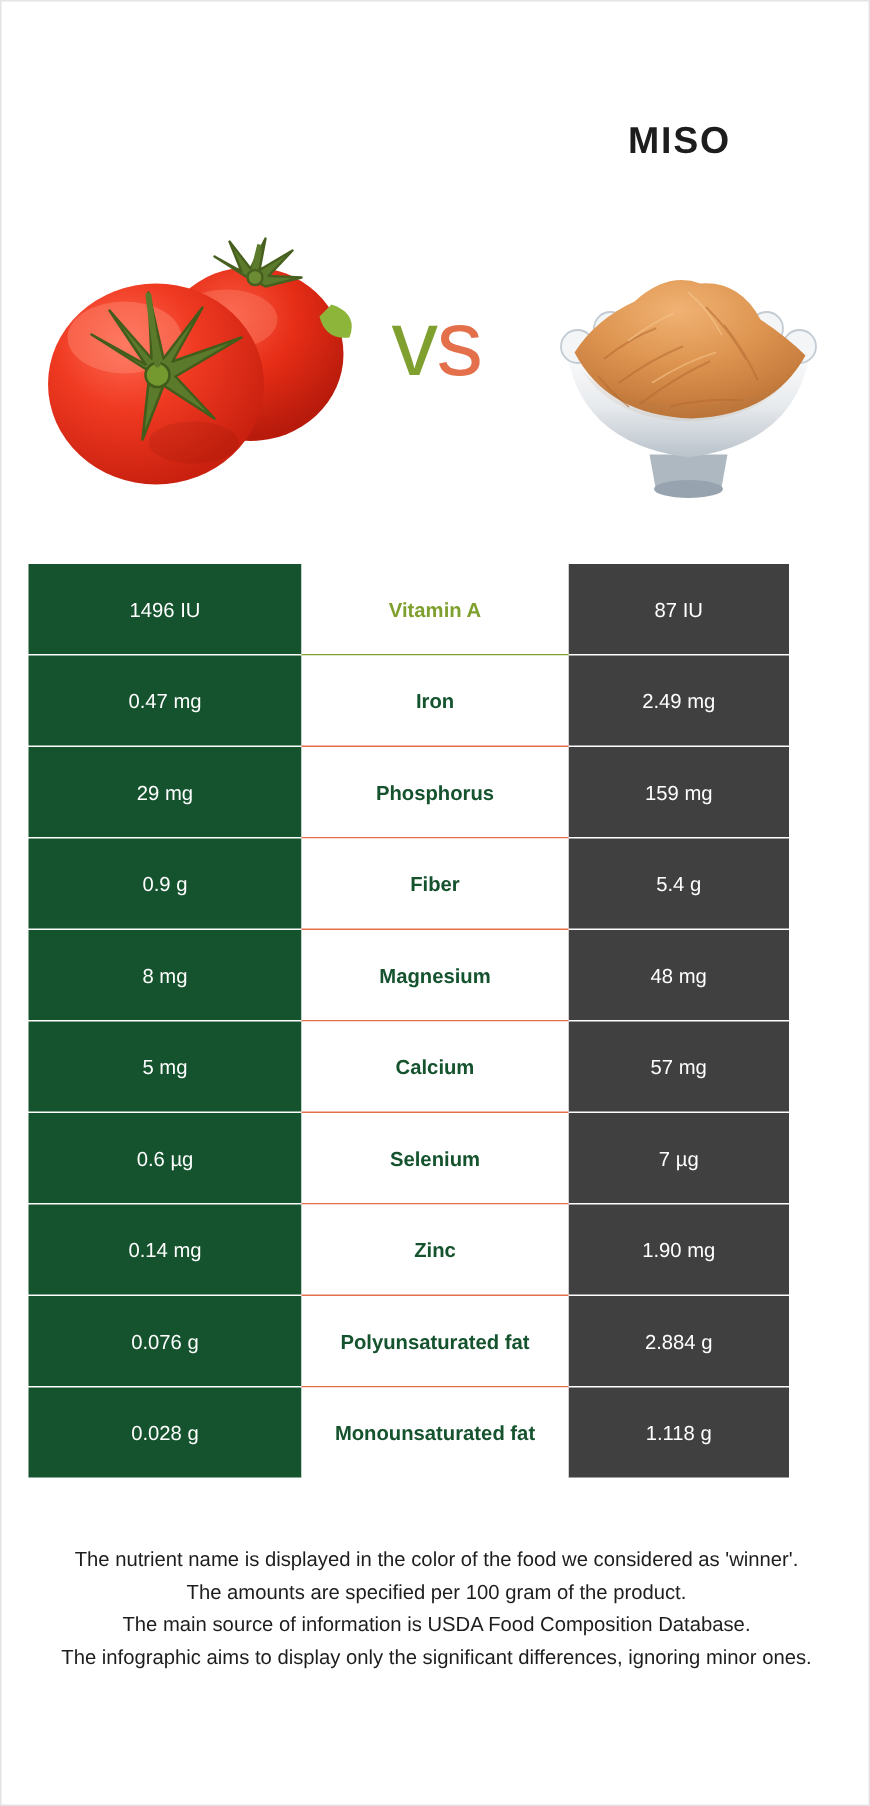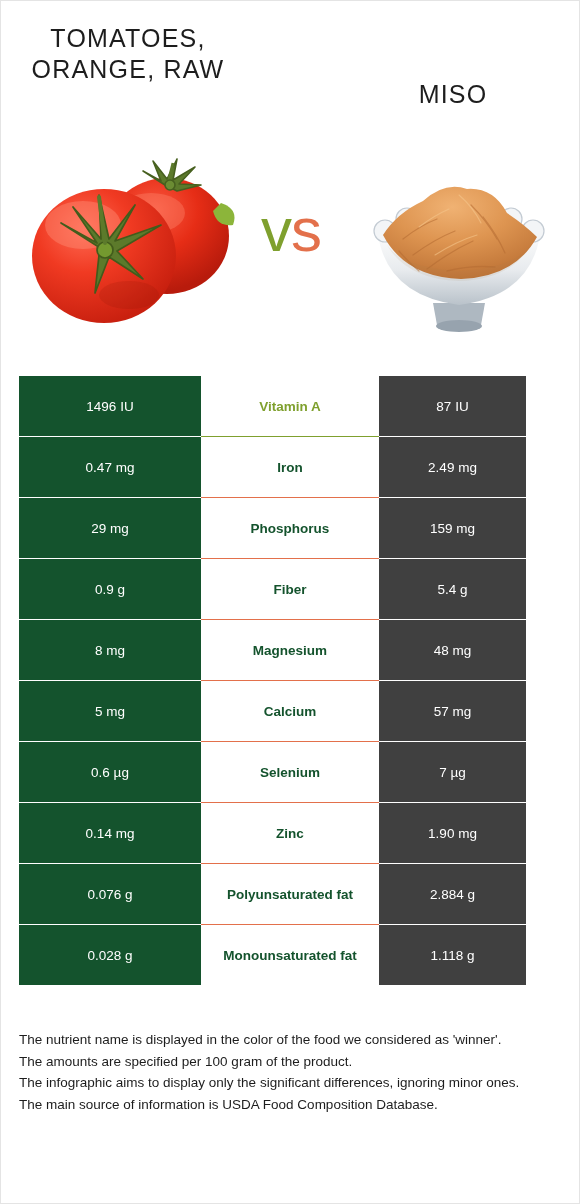--- a/index.html
+++ b/index.html
@@ -40,20 +40,21 @@
   }
   .title-left {
     left: 22px;
     top: 22px;
     width: 210px;
   }
   .title-right {
     left: 352px;
     top: 78px;
     width: 200px;
+    font-weight: bold;
   }
 
   
   .media {
     position: absolute;
     top: 150px; left: 0;
     width: 580px;
     height: 200px;
     text-decoration: underline;
   }
@@ -134,34 +135,34 @@
   .row.win-orange .cell-mid { color: #14532d; }
   .row.win-orange .cell-mid::after { background: #E3704B; }
   .row:last-child .cell-mid::after { background: transparent; }
 
   
   .footer {
     position: absolute;
     top: 1028px;
     left: 18px;
     width: 544px;
+    text-align: center;
     color: #1d1d1d;
     font-size: 13.5px;
     line-height: 21.5px;
     font-family: "Liberation Sans", sans-serif;
   }
   .footer p { margin: 0; }
 </style>
 </head>
 <body>
 
 <div id="page">
 
   <div class="titles">
-    <div class="title title-left">Tomatoes, orange, raw</div>
     <div class="title title-right">Miso</div>
   </div>
 
   <div class="media">
 
     <div class="food-img food-left">
       <svg class="tomato-svg" viewBox="0 0 212 190" xmlns="http://www.w3.org/2000/svg">
         <defs>
           <radialGradient id="tomA" cx="36%" cy="30%" r="72%">
             <stop offset="0%" stop-color="#FF6A53"></stop>
@@ -315,17 +316,17 @@
       <div class="cell cell-left">0.028 g</div>
       <div class="cell cell-mid">Monounsaturated fat</div>
       <div class="cell cell-right">1.118 g</div>
     </div>
 
   </div>
 
   <div class="footer">
     <p>The nutrient name is displayed in the color of the food we considered as 'winner'.</p>
     <p>The amounts are specified per 100 gram of the product.</p>
+    <p>The main source of information is USDA Food Composition Database.</p>
     <p>The infographic aims to display only the significant differences, ignoring minor ones.</p>
-    <p>The main source of information is USDA Food Composition Database.</p>
   </div>
 
 </div>
 
 </body></html>

